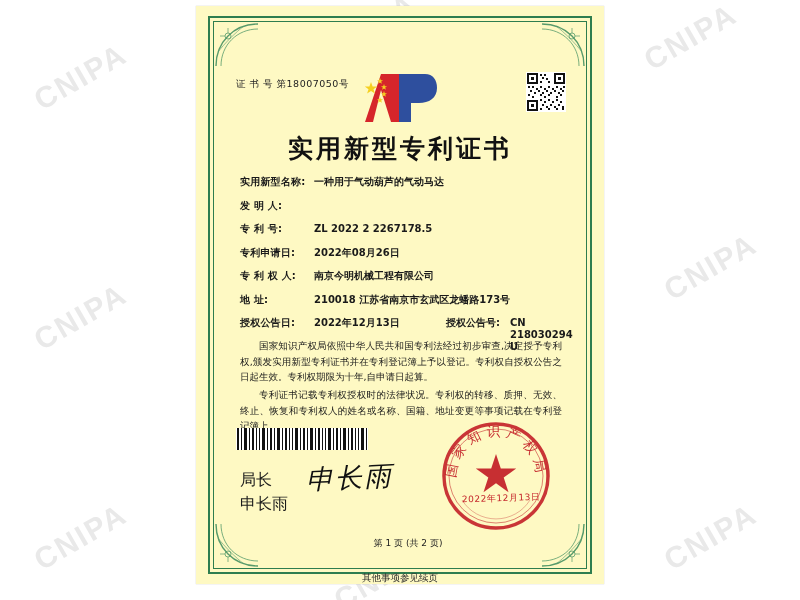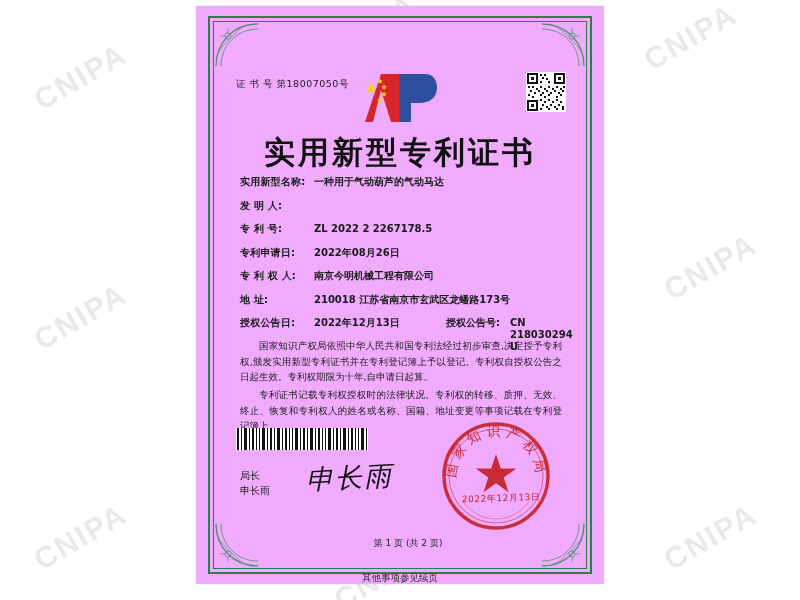--- a/index.html
+++ b/index.html
@@ -39,21 +39,21 @@
   .wm.g { left: 660px; top: 520px; }
   .wm.h { left: 330px; top: 560px; }
 
   
   .sheet {
     position: absolute;
     left: 196px;
     top: 6px;
     width: 408px;
     height: 578px;
-    background: #f0abfc;
+    background: #fef9c3;
     box-shadow: 0 0 1px rgba(0,0,0,0.25);
     overflow: hidden;
   }
 
   .border-outer {
     position: absolute;
     left: 12px;
     top: 10px;
     right: 12px;
     bottom: 10px;
@@ -117,21 +117,21 @@
     width: 82px;
     height: 58px;
   }
 
   .title {
     position: absolute;
     left: 0;
     right: 0;
     top: 96px;
     text-align: center;
-    font-size: 31px;
+    font-size: 25px;
     font-weight: bold;
     color: #111;
     letter-spacing: 3px;
     font-family: "DejaVu Sans", sans-serif;
   }
 
   
   .fields {
     position: absolute;
     left: 14px;
@@ -187,21 +187,21 @@
     top: 392px;
     width: 132px;
     height: 22px;
   }
 
   
   .sig-label {
     position: absolute;
     left: 14px;
     top: 432px;
-    font-size: 10px;
+    font-size: 16px;
     line-height: 1.5;
     color: #1a1a1a;
     font-family: "DejaVu Sans", sans-serif;
   }
   .sig-script {
     position: absolute;
     left: 80px;
     top: 424px;
     font-size: 27px;
     color: #111;

